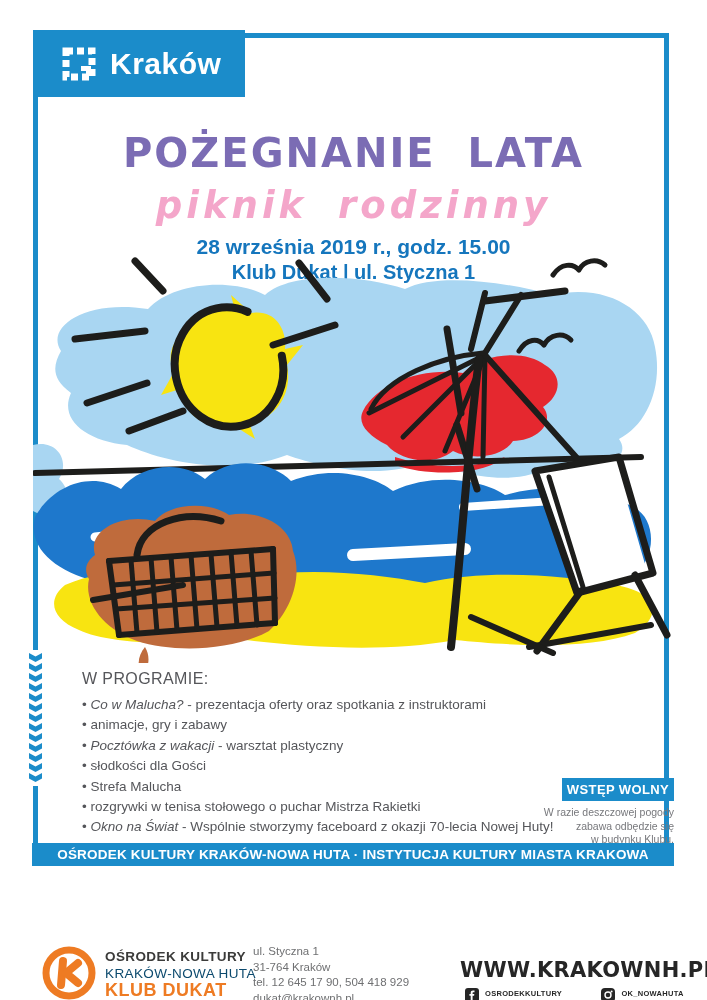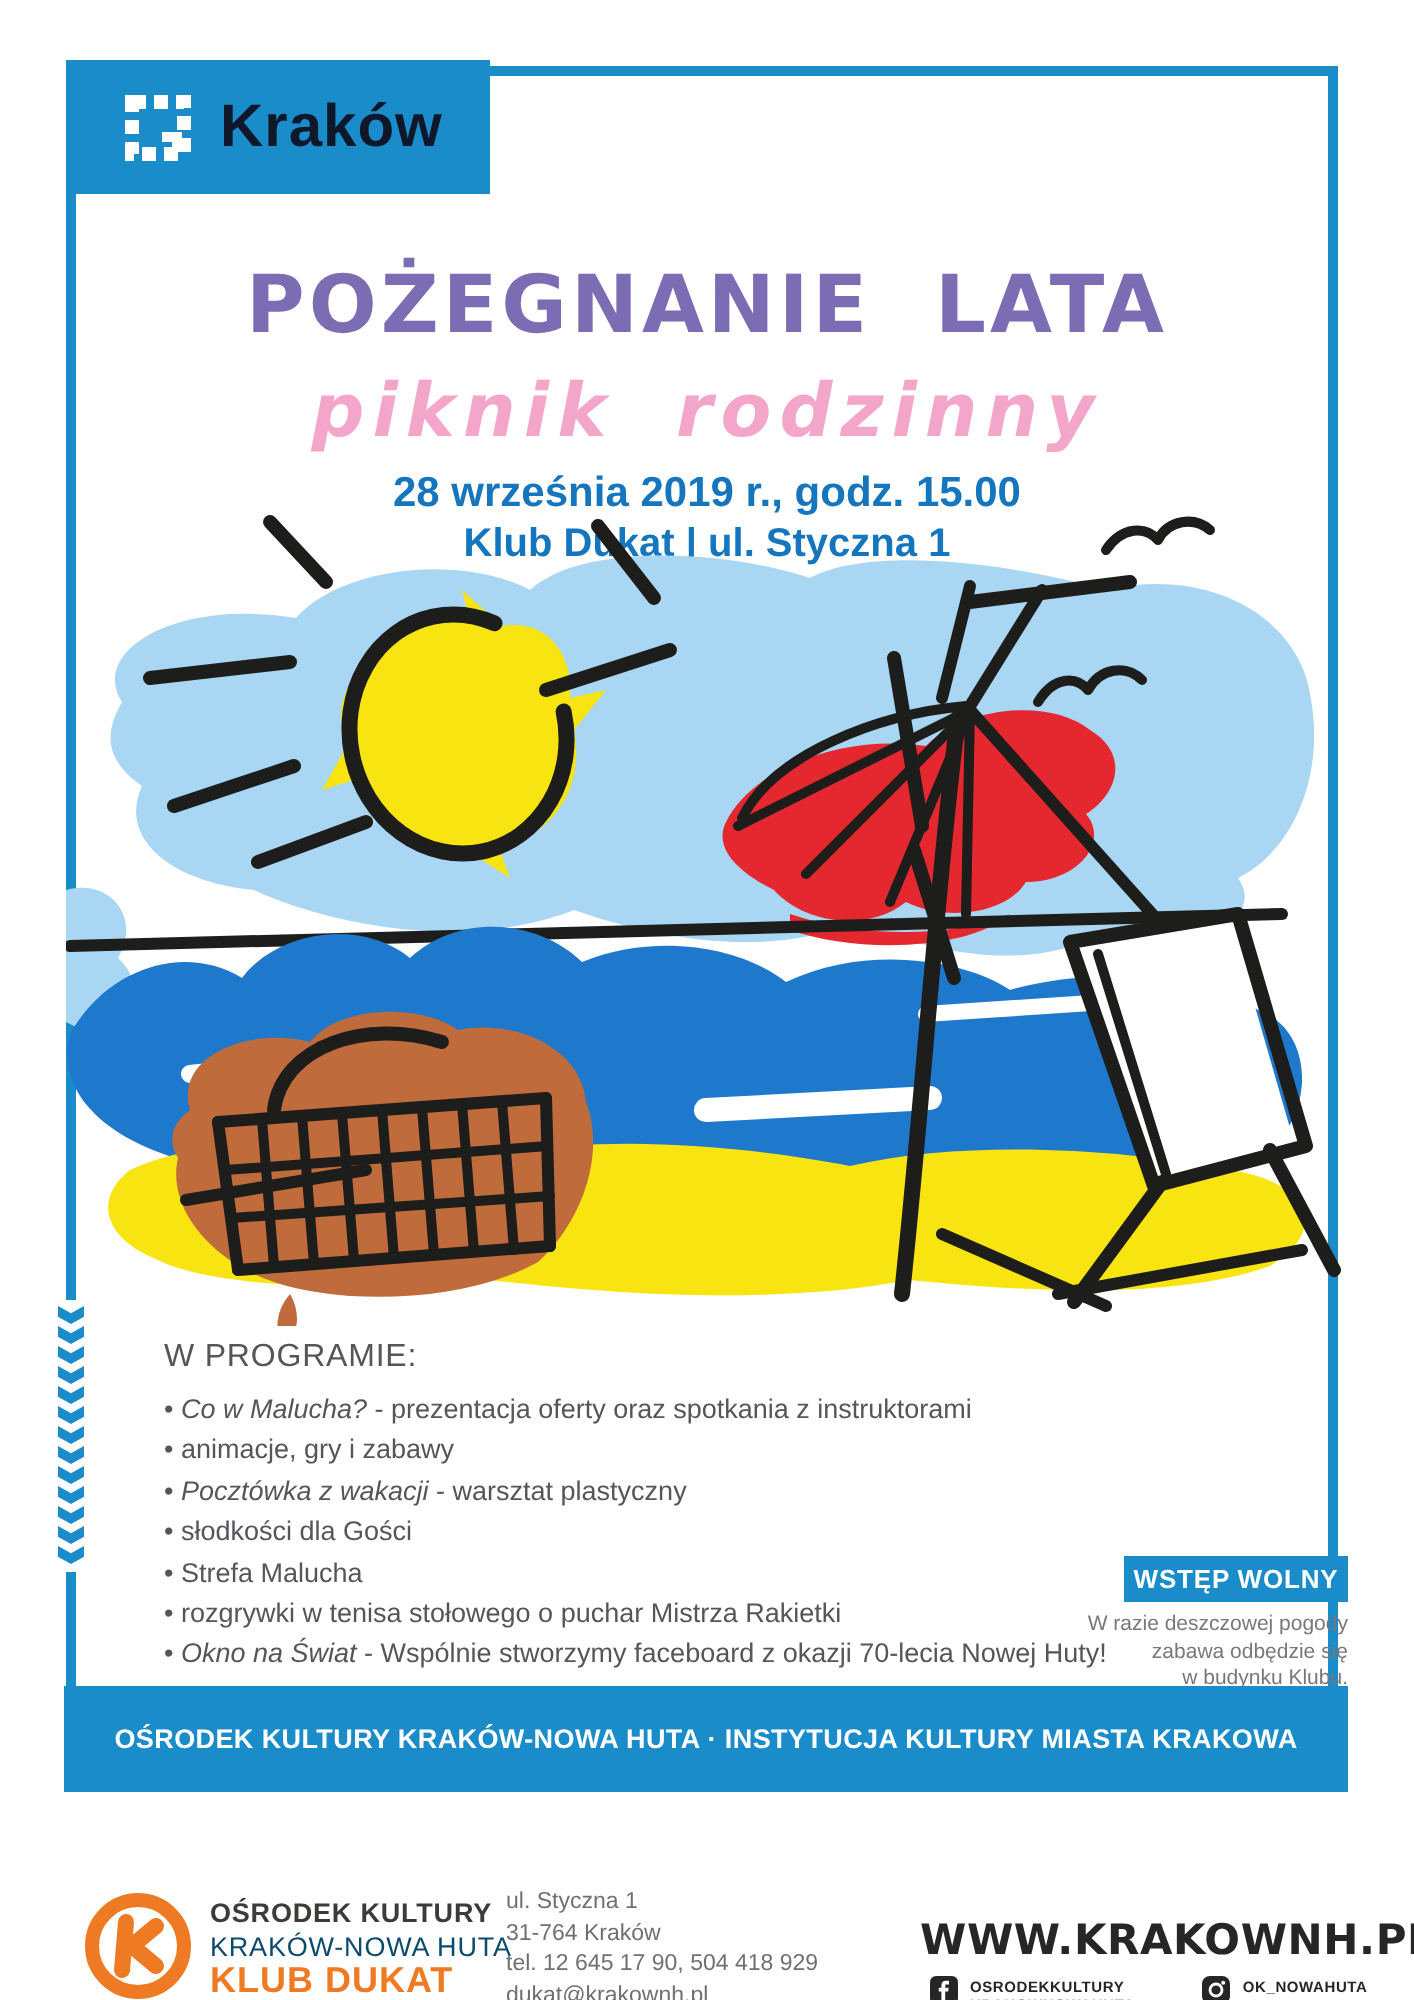--- a/index.html
+++ b/index.html
@@ -12,21 +12,21 @@
          border-top:5px solid var(--c-blue,#1b8cca);box-sizing:border-box;}
   
   .chev-mask{position:absolute;left:33px;top:650px;width:5px;height:136px;background:#fff;}
   .chev-col{position:absolute;left:29px;top:653px;width:13px;}
   .chev{width:13px;height:9px;background:var(--c-blue,#1b8cca);margin-bottom:1px;
         clip-path:polygon(50% 100%,100% 60%,100% 0,50% 40%,0 0,0 60%);}
   
   .header{position:absolute;left:33px;top:30px;width:212px;height:67px;
           background:var(--c-blue,#1b8cca);display:flex;align-items:center;
           padding-left:28px;box-sizing:border-box;gap:13px;}
-  .header-text{color:#0f172a;font-size:30px;font-weight:600;letter-spacing:.5px;}
+  .header-text{color:#ffffff;font-size:30px;font-weight:600;letter-spacing:.5px;}
   
   .ctr{position:absolute;left:0;width:707px;text-align:center;}
   .title{top:130px;color:var(--c-purple,#7b6cb4);font-size:40px;font-weight:bold;
          letter-spacing:2px;word-spacing:16px;font-family:"DejaVu Sans",sans-serif;}
   .subtitle{top:184px;color:var(--c-pink,#f4a6ca);font-size:37px;font-weight:bold;
             font-style:italic;letter-spacing:4px;word-spacing:14px;
             font-family:"DejaVu Sans",sans-serif;}
   .date{top:235px;color:var(--c-link,#1576bd);font-size:21px;font-weight:bold;}
   .venue{top:261px;color:var(--c-link,#1576bd);font-size:20px;font-weight:bold;}
   
@@ -48,21 +48,21 @@
   .program li{font-size:13.5px;line-height:20.4px;}
   .program li::before{content:"• ";}
   .it{font-style:italic;}
   
   .badge{position:absolute;left:562px;top:778px;width:112px;height:23px;
          background:var(--c-blue,#1b8cca);color:#fff;font-weight:bold;font-size:13px;
          display:flex;align-items:center;justify-content:center;letter-spacing:.4px;}
   .note{position:absolute;right:33px;top:806px;width:170px;text-align:right;
         font-size:10.5px;line-height:13.5px;color:#77787c;}
   
-  .band{position:absolute;left:32px;top:843px;width:642px;height:53px;
+  .band{position:absolute;left:32px;top:843px;width:642px;height:23px;
         background:var(--c-blue,#1b8cca);color:#fff;display:flex;align-items:center;
         justify-content:center;font-weight:bold;font-size:13.5px;letter-spacing:.2px;}
   
   .footer{position:absolute;left:0;top:932px;width:707px;height:102px;}
   .klogo{position:absolute;left:40px;top:12px;}
   .org{position:absolute;left:105px;top:16px;line-height:17px;}
   .org-l1{font-size:13.5px;font-weight:bold;color:#3b3b3a;letter-spacing:.4px;}
   .org-l2{font-size:13.5px;color:#0c4a6e;letter-spacing:.4px;}
   .org-l3{font-size:18px;font-weight:bold;color:var(--c-orange,#ee7b23);letter-spacing:.5px;}
   .address{position:absolute;left:253px;top:12px;font-size:11.5px;color:#6f7072;

